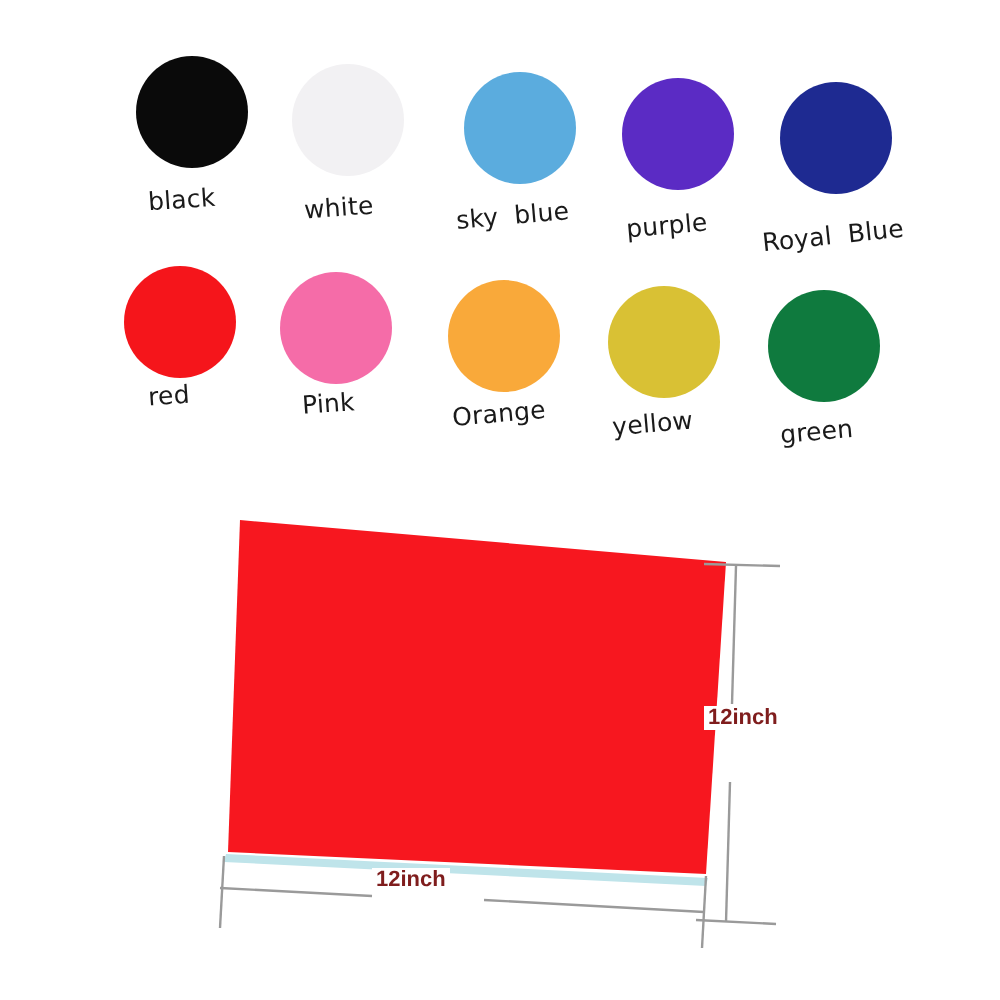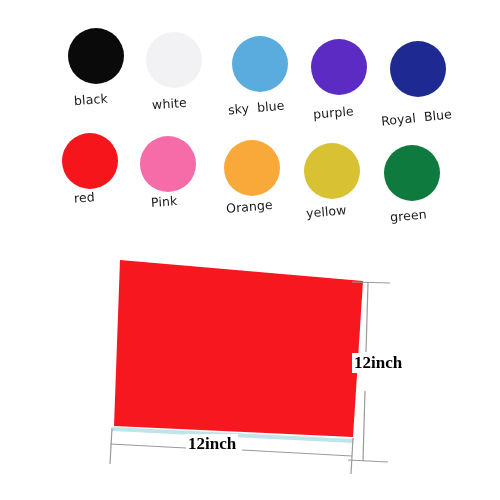--- a/index.html
+++ b/index.html
@@ -56,24 +56,24 @@
     height: 264px;
   }
   .sheet-svg {
     position: absolute;
     left: 0;
     top: 0;
   }
   .dim-label {
     position: absolute;
     white-space: pre;
-    font-family: Liberation Serif, serif;
-    font-size: 17px;
+    font-family: Liberation Sans, sans-serif;
+    font-size: 11px;
     font-weight: 600;
-    color: #000000;
+    color: #7f1d1d;
     background: #ffffff;
     padding: 0 2px;
   }
   .dim-label.horizontal {
     left: 186px;
     top: 198px;
   }
   .dim-label.vertical {
     left: 352px;
     top: 117px;

